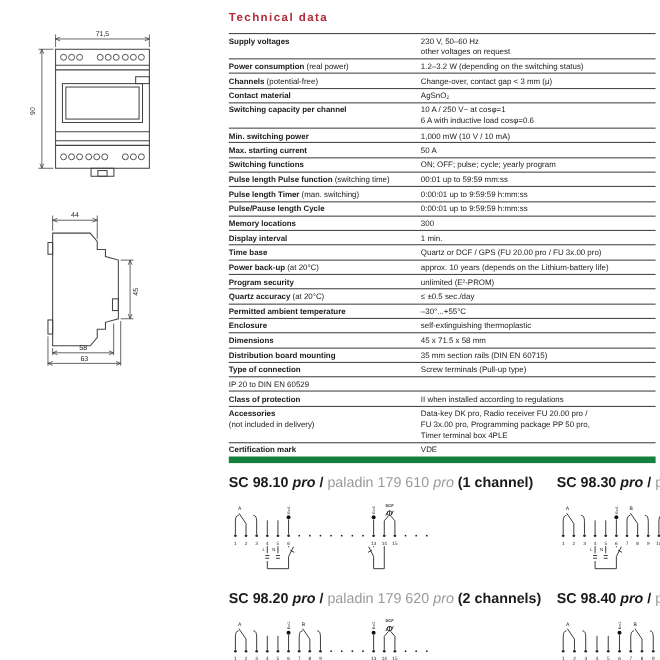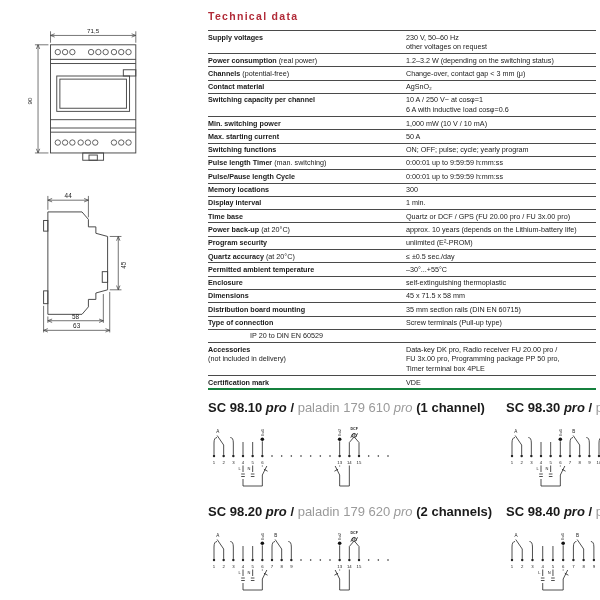--- a/index.html
+++ b/index.html
@@ -2,26 +2,26 @@
 <html><head>
 <meta charset="utf-8">
 <style>
   html,body{margin:0;padding:0;background:#fff;}
   .page{position:relative;width:600px;height:600px;background:#fff;overflow:hidden;
         font-family:"Liberation Sans",sans-serif;color:#1a1a1a;padding-left:20px;}
   .left-col{position:absolute;left:14px;top:24px;width:170px;}
   .right-col{position:absolute;left:208px;top:8px;width:388px;}
   .title{font-size:10.5px;font-weight:bold;letter-spacing:1.3px;margin:2px 0 8px 0;}
   
-  .spec-table{border-bottom:2px solid #15803d;}
+  .spec-table{border-bottom:6px solid #15803d;}
   .spec-row{display:flex;border-top:1px solid #4a4a4a;padding:1.5px 0 1px 0;}
   .c-label{width:45%;font-size:7.2px;line-height:9.8px;font-weight:bold;padding-right:4px;box-sizing:border-box;}
   .c-label .note{font-weight:normal;margin-top:27px;}
   .c-label .note-nl{display:block;font-weight:normal;}
-  .c-value{width:55%;font-size:7.2px;line-height:9.8px;font-weight:normal;color:#222;margin-left:42px;}
+  .c-value{width:55%;font-size:7.2px;line-height:9.8px;font-weight:normal;color:#222;}
   
   .diagrams{display:grid;grid-template-columns:1fr 1fr;column-gap:14px;row-gap:6px;margin-top:10px;}
   .diag-title{font-size:13px;margin:0 0 1px 0;white-space:nowrap;}
   .dt-model,.dt-sep,.dt-ch{font-weight:bold;}
   .dt-pro{font-weight:bold;font-style:italic;}
   .dt-pro2{font-style:italic;}
   svg text{font-family:"Liberation Sans",sans-serif;}
   .drw{display:block;}
 </style>
 </head>
@@ -184,20 +184,26 @@
             <div>50 A</div>
           </div>
         </div>
         <div class="spec-row">
           <div class="c-label"><span>Switching functions</span></div>
           <div class="c-value">
             <div>ON; OFF; pulse; cycle; yearly program</div>
           </div>
         </div>
         <div class="spec-row">
+          <div class="c-label"><span>Pulse length Pulse function</span> <span class="note">(switching time)</span></div>
+          <div class="c-value">
+            <div>00:01 up to 59:59 mm:ss</div>
+          </div>
+        </div>
+        <div class="spec-row">
           <div class="c-label"><span>Pulse length Timer</span> <span class="note">(man. switching)</span></div>
           <div class="c-value">
             <div>0:00:01 up to 9:59:59 h:mm:ss</div>
           </div>
         </div>
         <div class="spec-row">
           <div class="c-label"><span>Pulse/Pause length Cycle</span></div>
           <div class="c-value">
             <div>0:00:01 up to 9:59:59 h:mm:ss</div>
           </div>
@@ -264,20 +270,26 @@
         </div>
         <div class="spec-row">
           <div class="c-label"><span>Type of connection</span></div>
           <div class="c-value">
             <div>Screw terminals (Pull-up type)</div>
           </div>
         </div>
         <div class="spec-row">
           <div class="c-value">
             <div>IP 20 to DIN EN 60529</div>
+          </div>
+        </div>
+        <div class="spec-row">
+          <div class="c-label"><span>Class of protection</span></div>
+          <div class="c-value">
+            <div>II when installed according to regulations</div>
           </div>
         </div>
         <div class="spec-row">
           <div class="c-label"><span>Accessories</span><span class="note-nl">(not included in delivery)</span></div>
           <div class="c-value">
             <div>Data-key DK pro, Radio receiver FU 20.00 pro /</div>
             <div>FU 3x.00 pro, Programming package PP 50 pro,</div>
             <div>Timer terminal box 4PLE</div>
           </div>
         </div>

